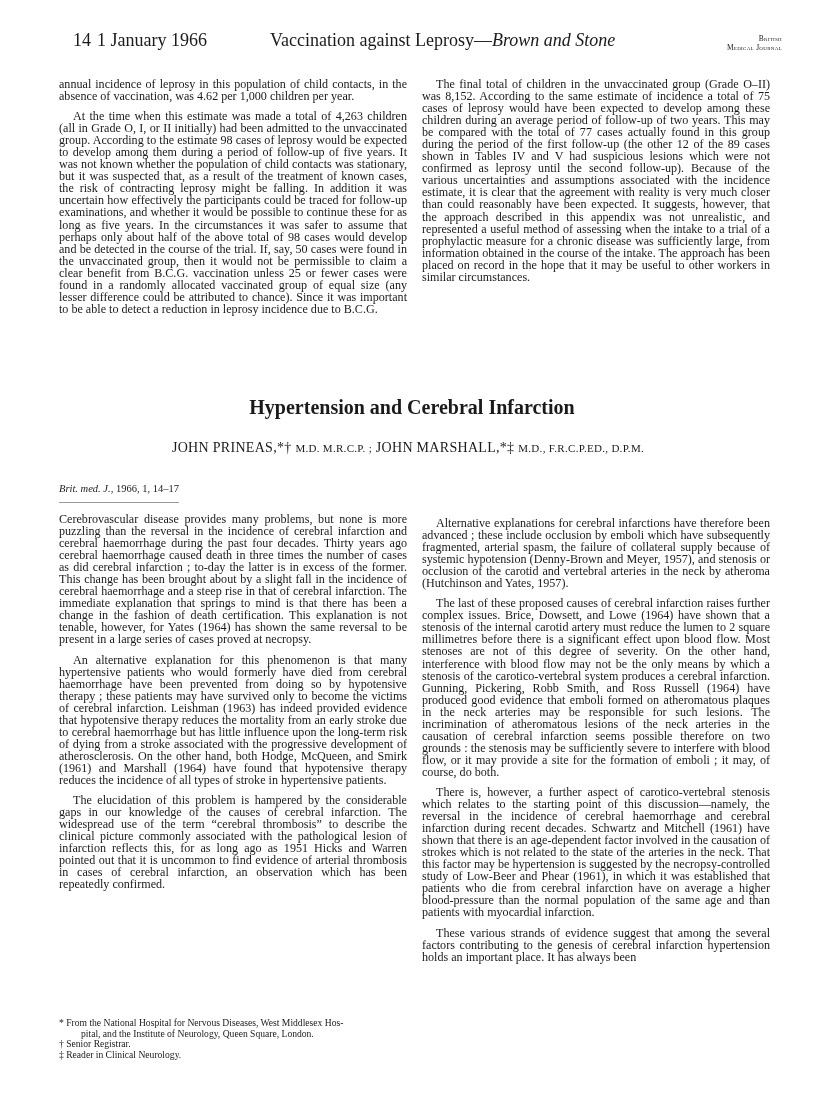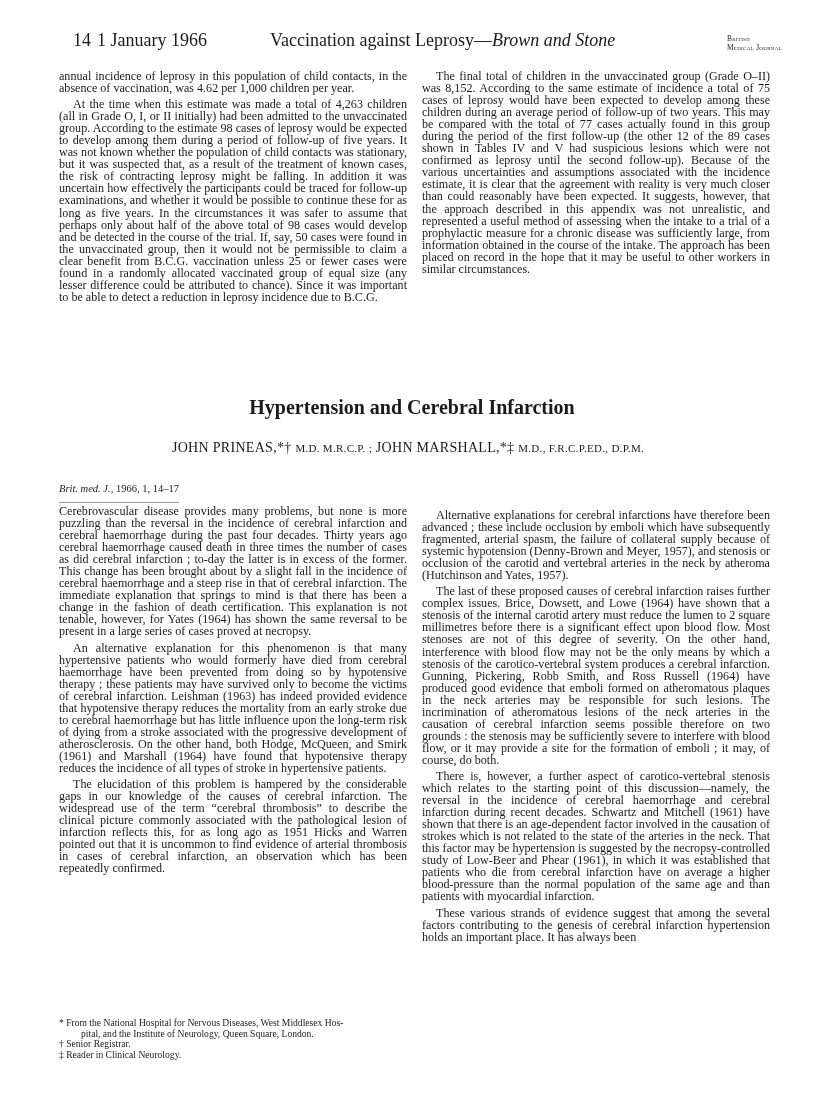--- a/index.html
+++ b/index.html
@@ -3,23 +3,23 @@
 <meta charset="utf-8">
 <style>
   html, body { margin: 0; padding: 0; background: #ffffff; }
   body { width: 816px; height: 1096px; position: relative; overflow: hidden;
          font-family: "Liberation Serif", "DejaVu Serif", serif; color: #1a1a1a; }
   .header { position: absolute; top: 30px; left: 57px; right: 20px; height: 26px; }
   .pg { position: absolute; left: 16px; top: 0; font-size: 18px; }
   .date { position: absolute; left: 40px; top: 0; font-size: 18px; }
   .running { position: absolute; left: 213px; top: 0; font-size: 18px; }
   .running i { font-style: italic; }
-  .journal { position: absolute; right: 14px; top: 4px; font-size: 7.5px; text-align: left; line-height: 9px; font-variant: small-caps; letter-spacing: 0.3px; }
+  .journal { position: absolute; right: 14px; top: 4px; font-size: 7.5px; text-align: right; line-height: 9px; font-variant: small-caps; letter-spacing: 0.3px; }
   .col { position: absolute; font-size: 12.1px; line-height: 12.05px; text-align: justify; }
-  .col p { margin: 0 0 4px 0; text-indent: 14px; }
+  .col p { margin: 8px 0 4px 0; text-indent: 14px; }
   .col p.noindent { text-indent: 0; }
   .lcol-top { left: 59px; top: 70px; width: 348px; }
   .rcol-top { left: 422px; top: 70px; width: 348px; }
   .title { position: absolute; top: 396px; left: 4px; width: 816px; text-align: center; font-weight: bold; font-size: 20px; }
   .authors { position: absolute; top: 440px; left: 0; width: 816px; text-align: center; font-size: 14px; letter-spacing: 0.3px; }
   .authors .quals { font-size: 11px; font-variant: small-caps; }
   .citation { position: absolute; top: 483px; left: 59px; font-size: 10.5px; border-bottom: 1px solid #999; padding-bottom: 8px; }
   .citation i { font-style: italic; }
   .lcol-main { left: 59px; top: 505px; width: 348px; }
   .rcol-main { left: 422px; top: 509px; width: 348px; }

